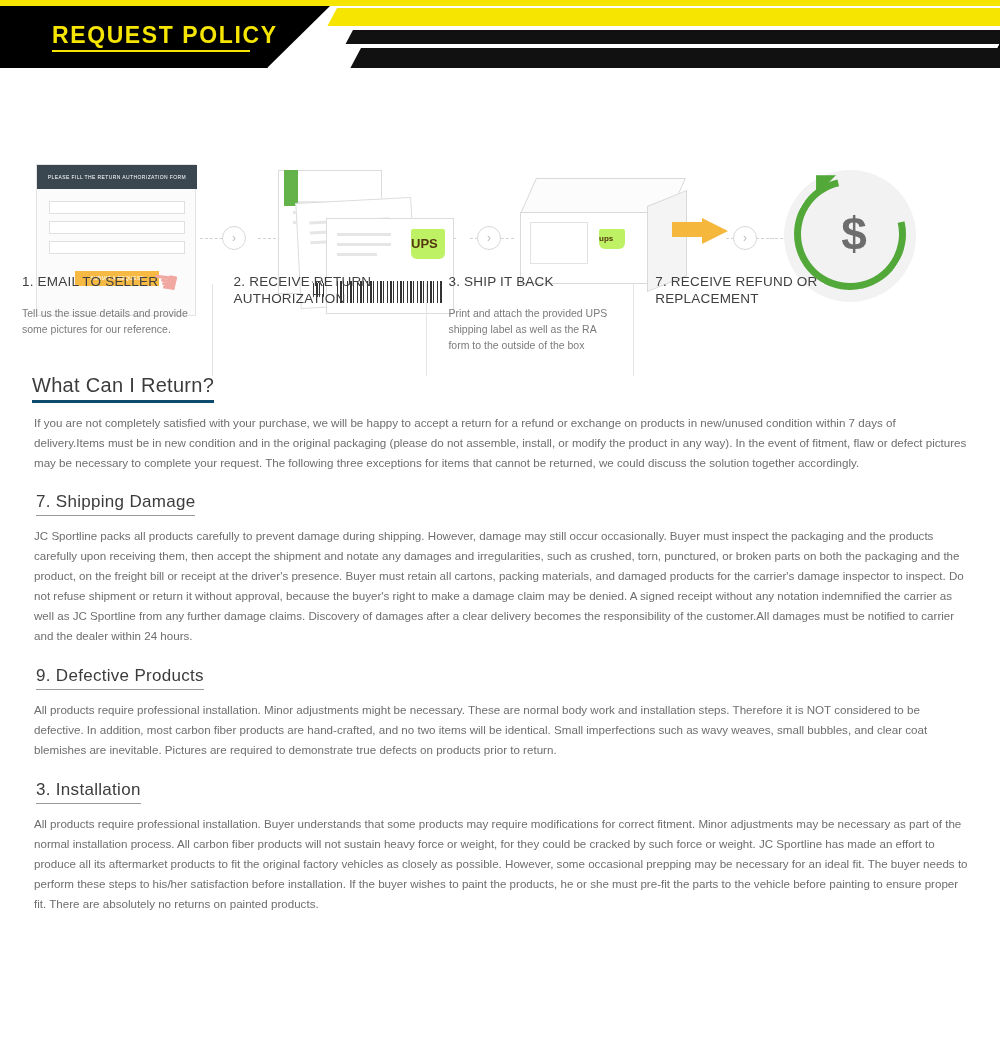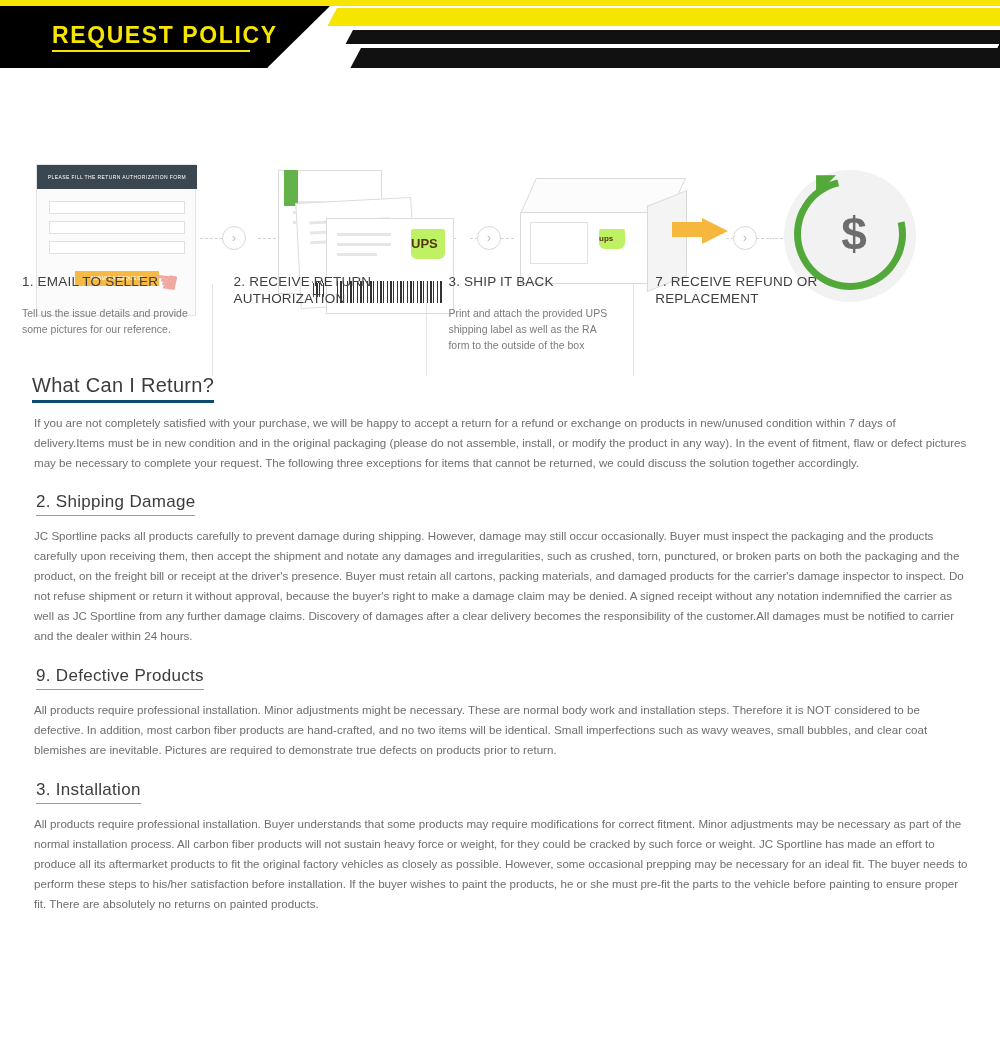--- a/index.html
+++ b/index.html
@@ -419,21 +419,21 @@
   <div class="step-col" style="width:246px;">
     <div class="step-title">7. RECEIVE REFUND OR REPLACEMENT</div>
   </div>
 </div>
 
 <div class="content">
 
   <h2 class="sec-title">What Can I Return?</h2>
   <p class="body-text">If you are not completely satisfied with your purchase, we will be happy to accept a return for a refund or exchange on products in new/unused condition within 7 days of delivery.Items must be in new condition and in the original packaging (please do not assemble, install, or modify the product in any way). In the event of fitment, flaw or defect pictures may be necessary to complete your request. The following three exceptions for items that cannot be returned, we could discuss the  solution together accordingly.</p>
 
-  <h3 class="sub-title">2. Shipping Damage</h3>
+  <h3 class="sub-title">7. Shipping Damage</h3>
   <p class="body-text">JC Sportline packs all products carefully to prevent damage during shipping. However, damage may still occur occasionally. Buyer must inspect the packaging and the products carefully upon receiving them, then accept the shipment and notate any damages and irregularities, such as crushed, torn, punctured, or broken parts on both the packaging and the product, on the freight bill or receipt at the driver's presence. Buyer must retain all cartons, packing materials, and damaged products for the carrier's damage inspector to inspect. Do not refuse shipment or return it without approval, because the buyer's right to make a damage claim may be denied. A signed receipt without any notation indemnified the carrier as well as JC Sportline from any further damage claims. Discovery of damages after a clear delivery becomes the responsibility of the customer.All damages must be notified to carrier and the dealer within 24 hours.</p>
 
   <h3 class="sub-title">9. Defective Products</h3>
   <p class="body-text">All products require professional installation. Minor adjustments might be necessary. These are normal body work and installation steps. Therefore it is NOT considered to be defective. In addition, most carbon fiber products are hand-crafted, and no two items will be identical. Small imperfections such as wavy weaves, small bubbles, and clear coat blemishes are inevitable. Pictures are required to demonstrate true defects on products prior to return.</p>
 
   <h3 class="sub-title">3. Installation </h3>
   <p class="body-text">All products require professional installation. Buyer understands that some products may require modifications for correct fitment. Minor adjustments may be necessary as part of the normal installation process. All carbon fiber products will not sustain heavy force or weight, for they could be cracked by such force or weight. JC Sportline has made an effort to produce all its aftermarket products to fit the original factory vehicles as closely as possible. However, some occasional prepping may be necessary for an ideal fit. The buyer needs to perform these steps to his/her satisfaction before installation. If the buyer wishes to paint the products, he or she must pre-fit the parts to the vehicle before painting to ensure proper fit. There are absolutely no returns on painted products.</p>
 </div>
 
 </body></html>

